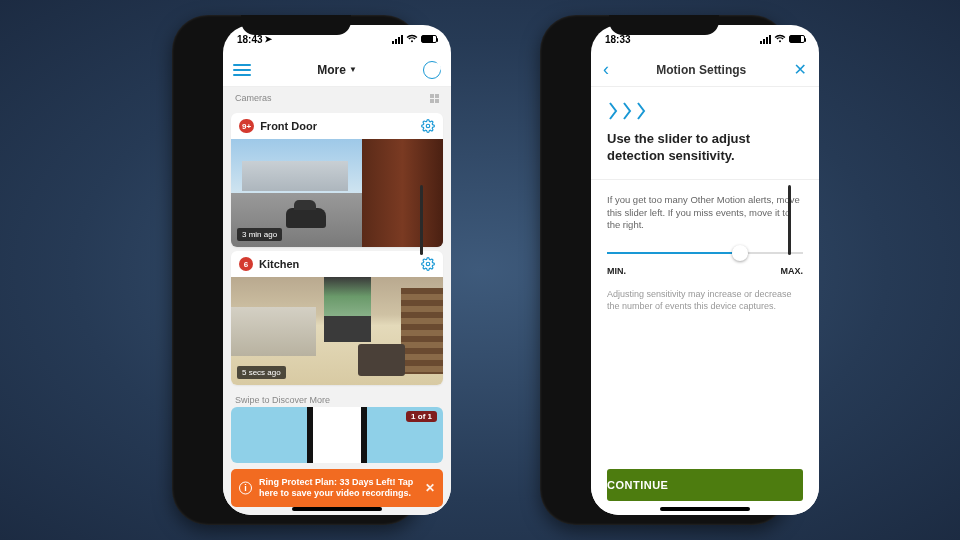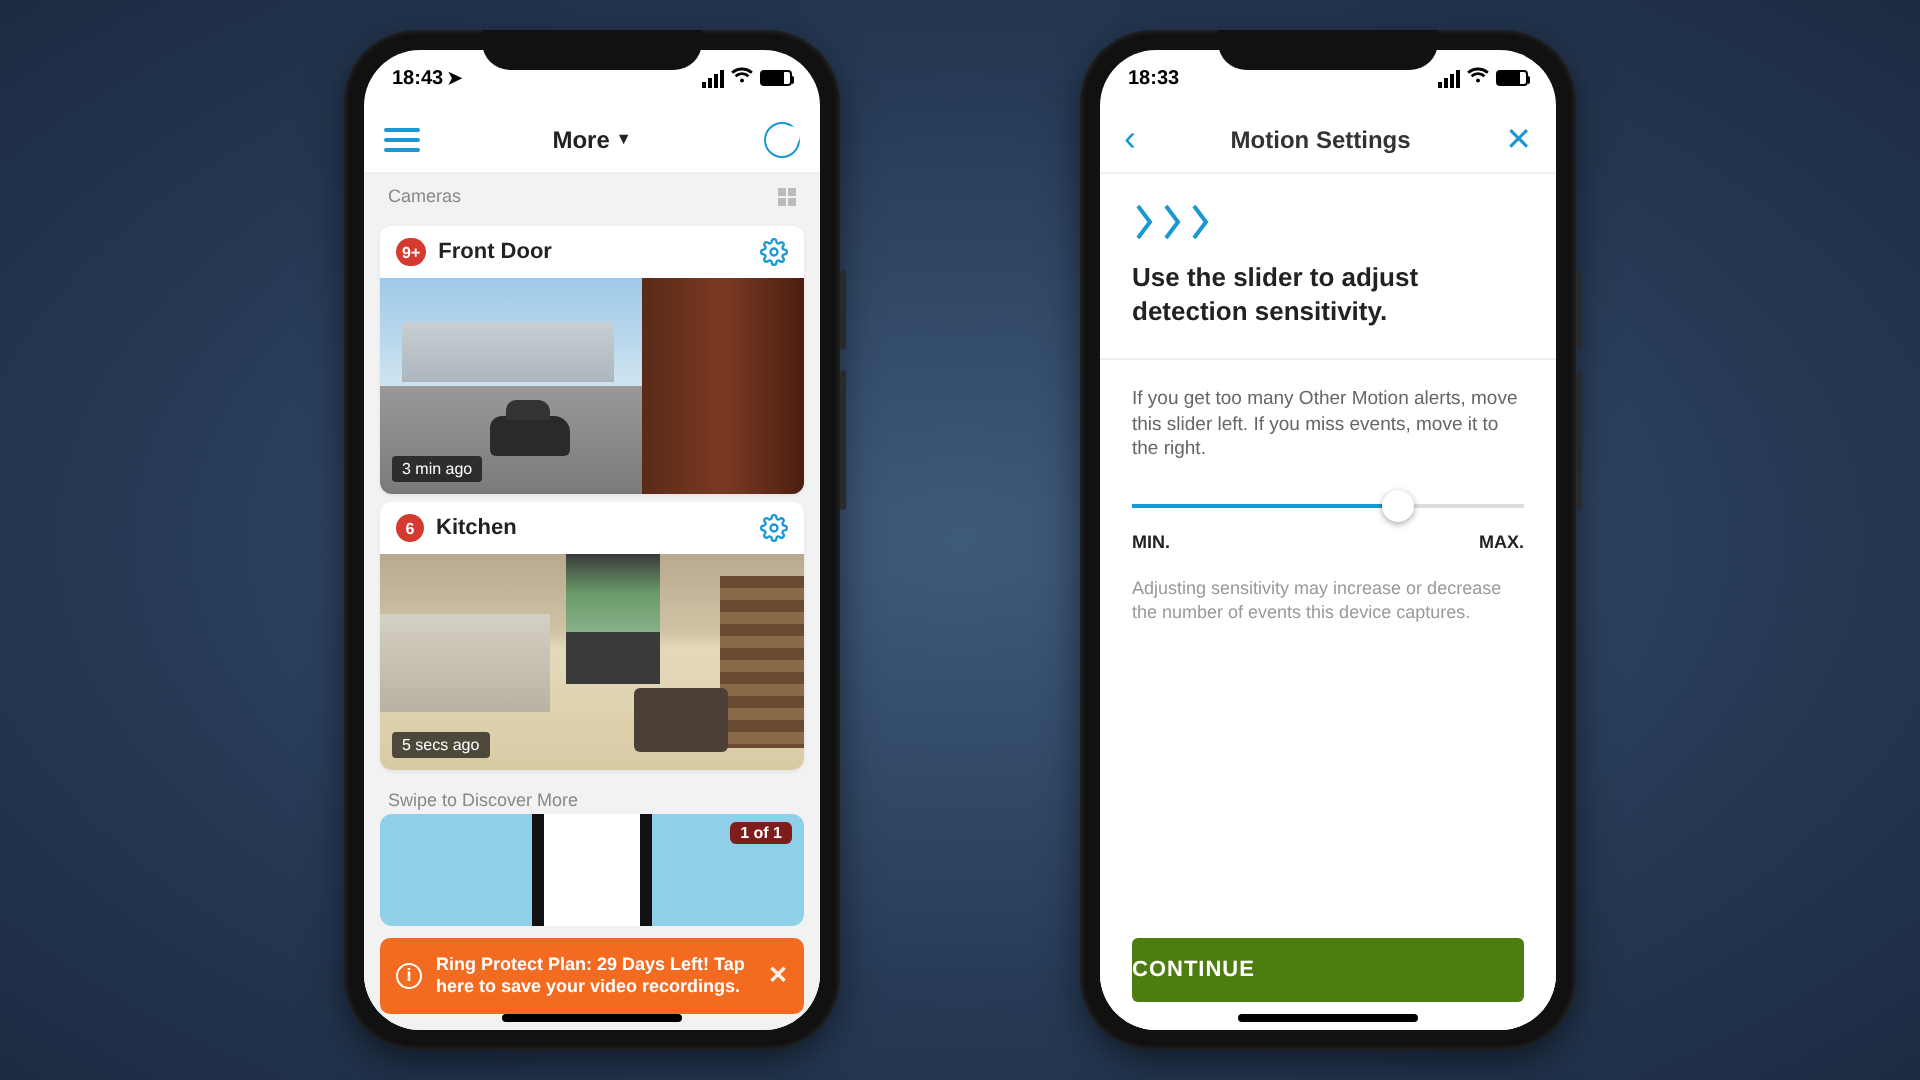--- a/index.html
+++ b/index.html
@@ -17,21 +17,21 @@
     box-shadow: 0 6px 18px rgba(0,0,0,0.5), inset 0 0 3px rgba(255,255,255,0.15);
   }
   .phone::before, .phone::after {
     content:""; position:absolute; background:#2a2a2a; border-radius:3px;
   }
   .phone::before { right:-3px; top:120px; width:3px; height:40px; }
   .phone::after  { right:-3px; top:170px; width:3px; height:70px; }
   .screen {
     width: 100%; height: 100%; background: #fff;
     border-radius: 28px; overflow: hidden; position: relative;
-    display:flex; flex-direction:column;
+    display:flex; flex-direction:column;margin-left:41px;
   }
   .notch {
     position:absolute; top:0; left:50%; transform:translateX(-50%);
     width:110px; height:20px; background:#111; border-radius:0 0 14px 14px; z-index:50;
   }
   .statusbar {
     height:28px; flex:0 0 28px; display:flex; justify-content:space-between;
     align-items:center; padding:0 14px; font-size:10px; font-weight:600; color:#000;
   }
   .status-left { display:flex; gap:2px; align-items:center; }
@@ -214,21 +214,21 @@
       </div>
 
       <div class="discover">Swipe to Discover More</div>
       <div class="promo">
         <span class="pill">1 of 1</span>
         <div class="pphone"></div>
       </div>
 
       <div class="banner">
         <span class="info">i</span>
-        <span>Ring Protect Plan: 29 Days Left! Tap here to save your video recordings.</span>
+        <span>Ring Protect Plan: 33 Days Left! Tap here to save your video recordings.</span>
         <span class="x">✕</span>
       </div>
     </div>
     <div class="homebar"></div>
   </div>
 </div>
 
 <div class="phone">
   <div class="notch"></div>
   <div class="screen">

